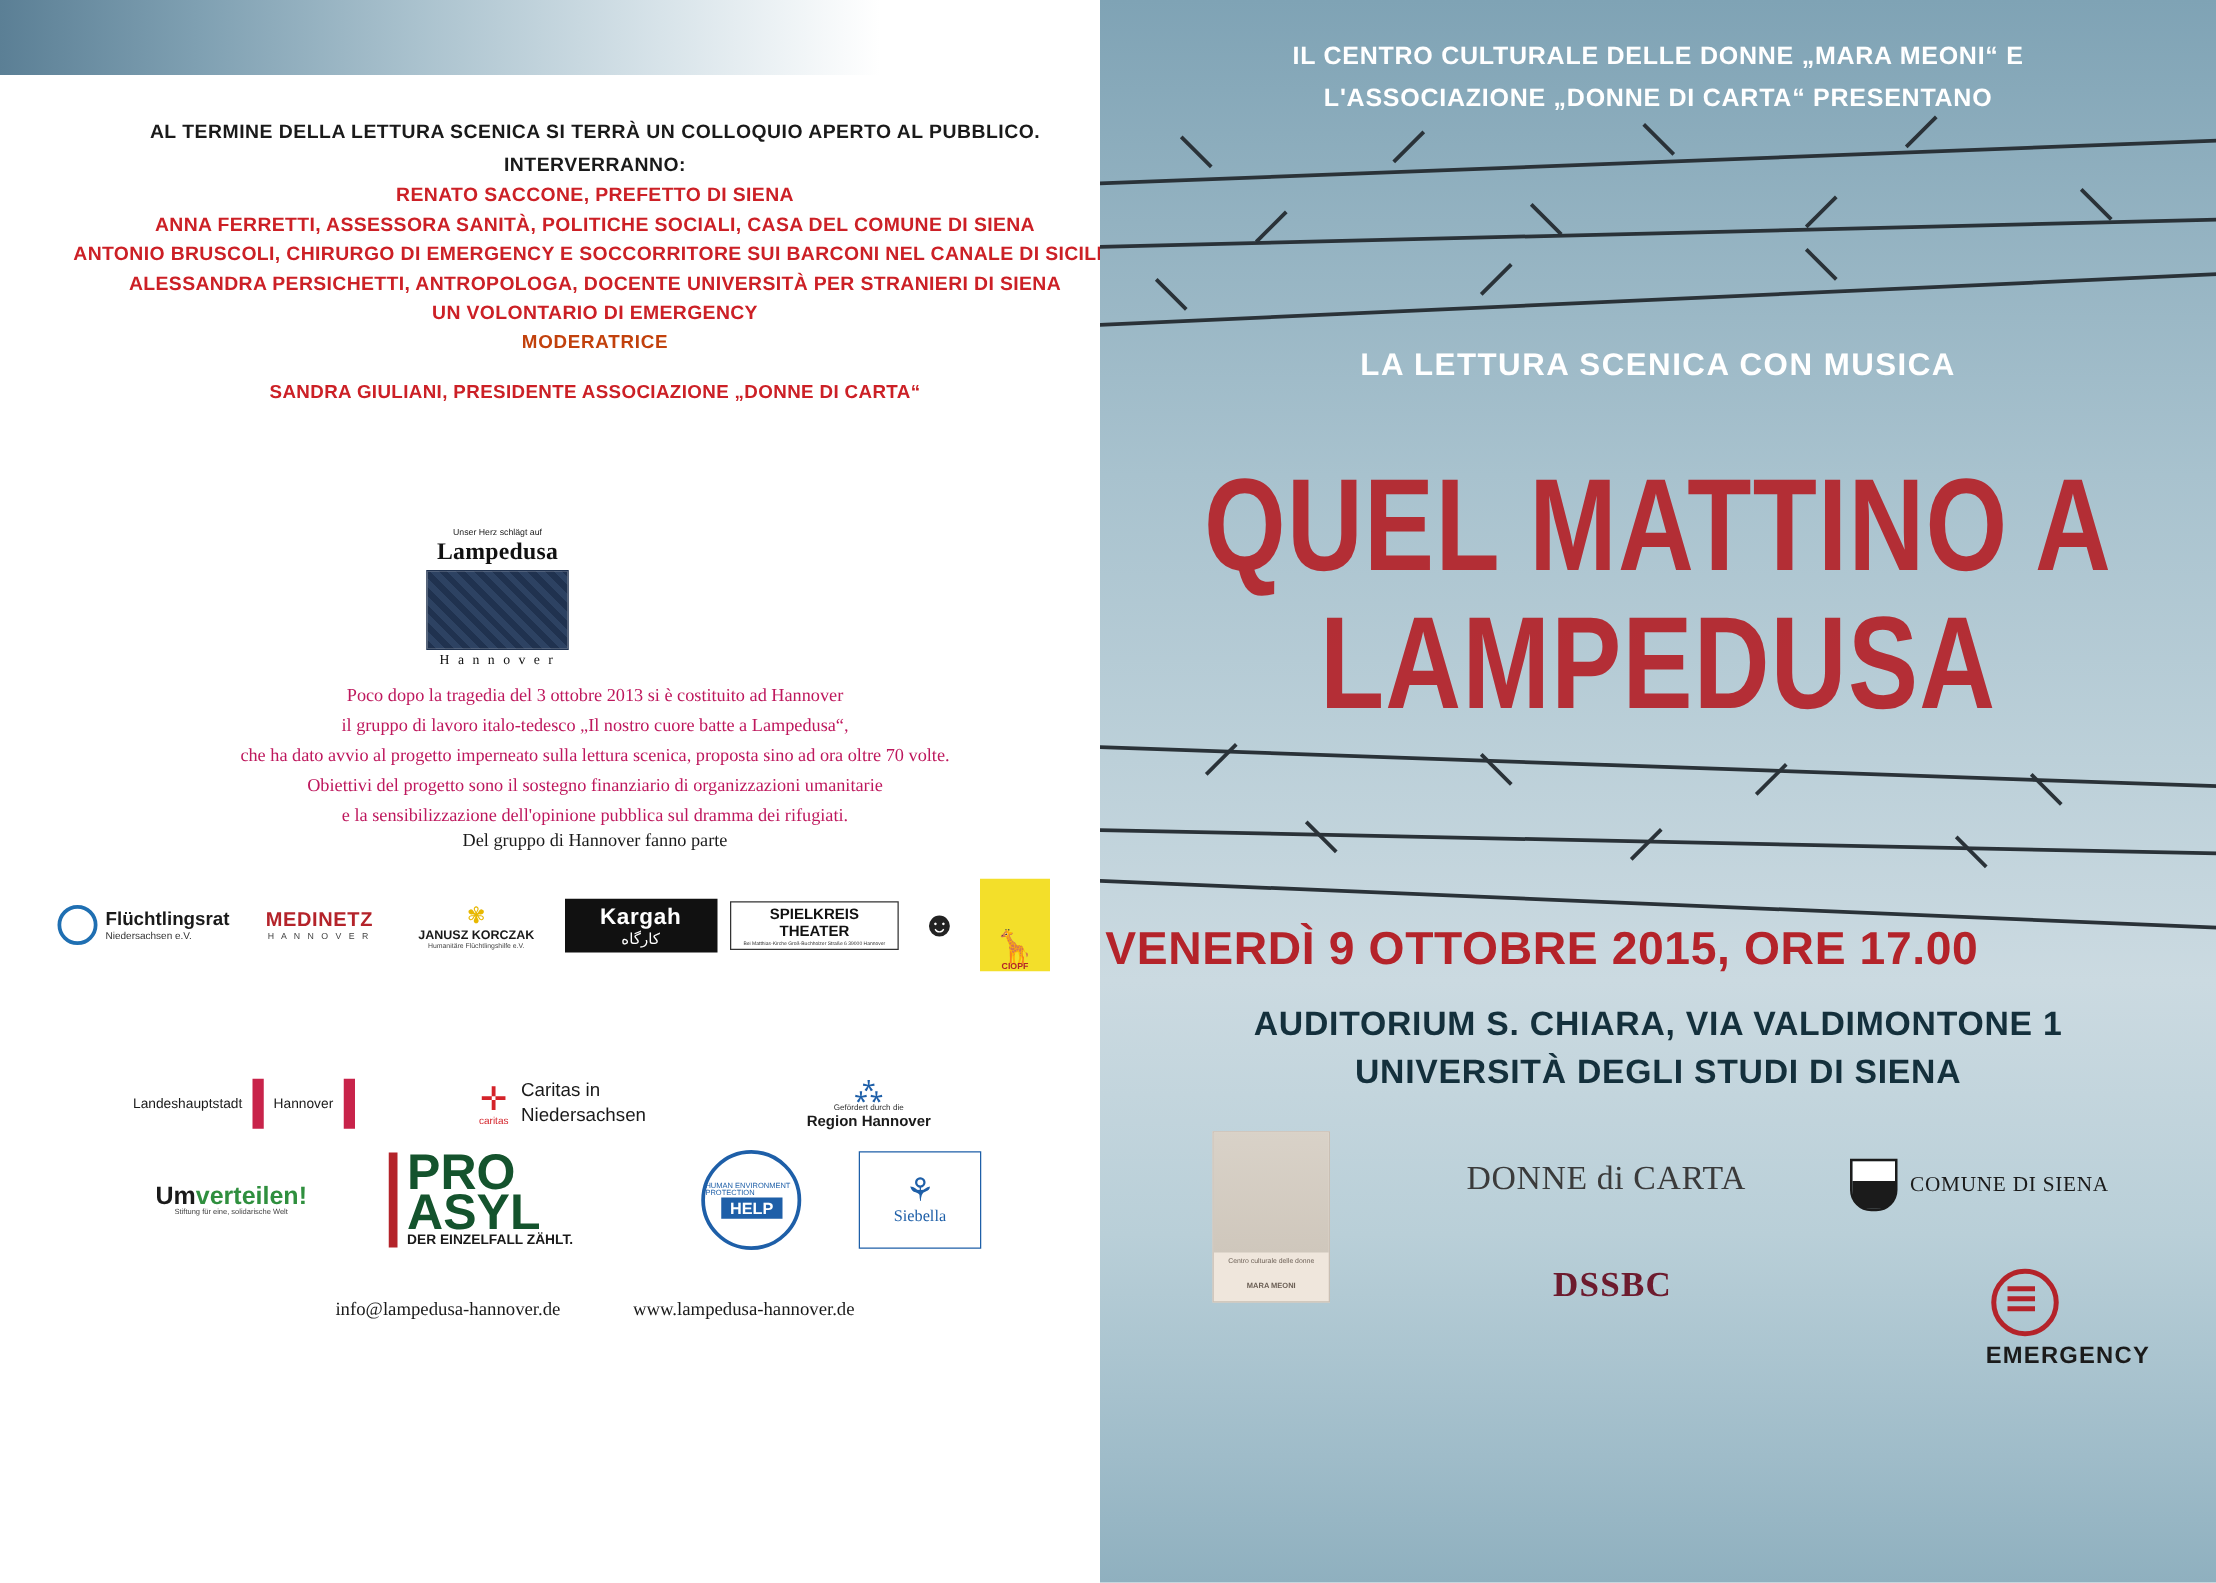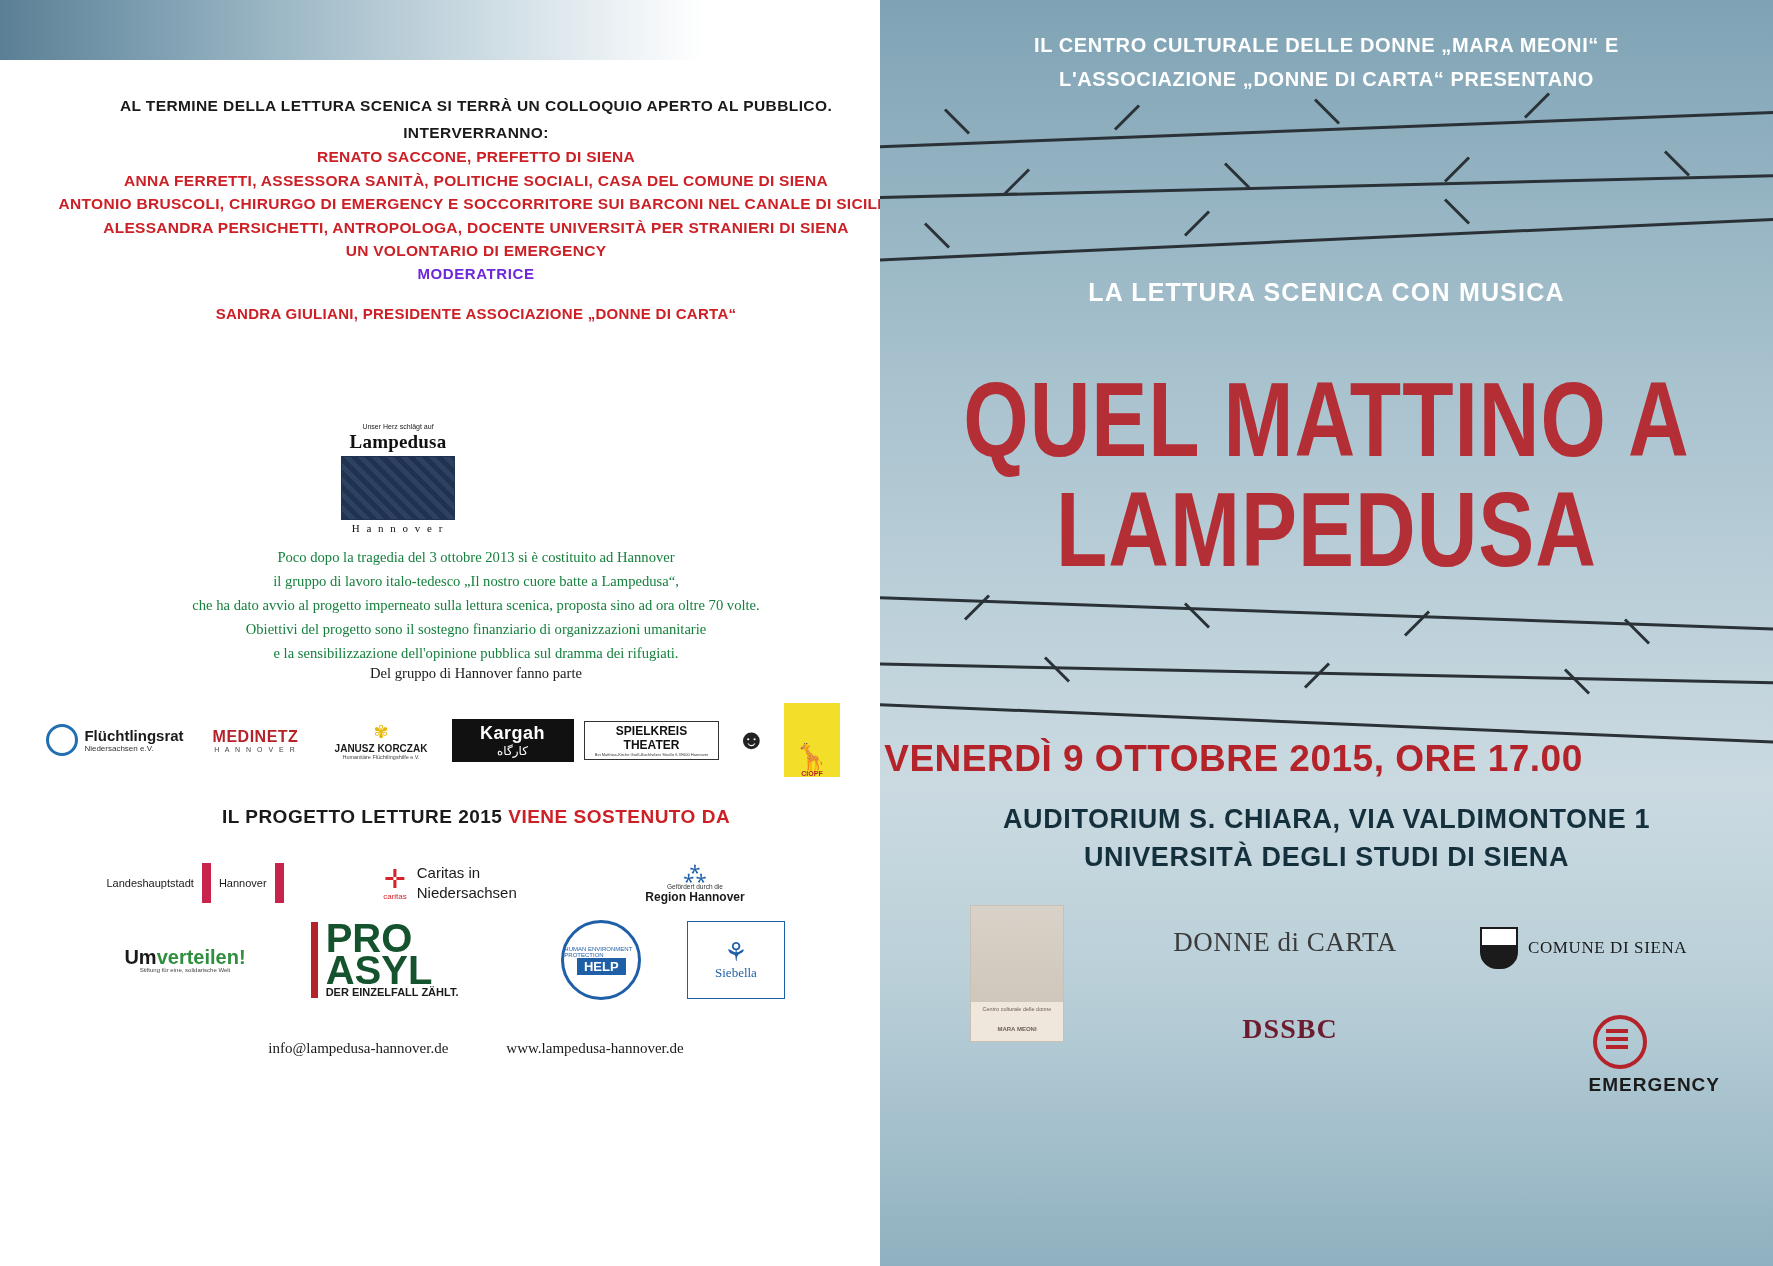--- a/index.html
+++ b/index.html
@@ -10,34 +10,34 @@
   #left{position:absolute;left:0;top:0;width:880px;height:1266px;background:#fff;overflow:hidden;}
   #left-gradient{position:absolute;left:0;top:0;width:880px;height:60px;
     background:linear-gradient(90deg,#5b7f95 0%,#7fa0b2 18%,#aac2ce 38%,#d7e3e9 60%,#ffffff 80%,#ffffff 100%);}
   .lft{position:absolute;text-align:center;width:100%;padding-left:36px;}
 
   .red{color:#cc2026;}
   .blk{color:#1a1a1a;}
 
   #l-intro{top:92px;font-size:15.5px;font-weight:bold;letter-spacing:.4px;line-height:27px;color:#1a1a1a;}
   #l-speakers{top:145px;font-size:15.5px;font-weight:bold;letter-spacing:.3px;line-height:23.5px;color:#cc2026;}
-  #l-moderatrice{top:265px;font-size:15px;font-weight:bold;letter-spacing:.6px;color:#6d28d9;}
+  #l-moderatrice{top:265px;font-size:15px;font-weight:bold;letter-spacing:.6px;color:#c2410c;}
   #l-moderator-name{top:305px;font-size:15px;font-weight:bold;letter-spacing:.3px;color:#cc2026;}
 
   
   #logo-lh{position:absolute;left:337px;top:420px;width:122px;height:118px;background:#fff;}
   #logo-lh .lh-top{font-size:7px;color:#1a1a1a;text-align:center;line-height:9px;padding-top:2px;}
   #logo-lh .lh-name{font-family:"Liberation Serif",serif;font-weight:bold;font-size:19px;text-align:center;color:#111;letter-spacing:.2px;}
   #logo-lh .lh-img{margin:3px 4px 0 4px;height:62px;background:
      repeating-linear-gradient(45deg,#20324f 0 5px,#2d4262 5px 10px),
      repeating-linear-gradient(-45deg,rgba(255,255,255,.35) 0 5px,rgba(255,255,255,0) 5px 10px);
      background-blend-mode:normal;border:1px solid #20324f;}
   #logo-lh .lh-bottom{font-family:"Liberation Serif",serif;font-size:11px;text-align:center;color:#111;letter-spacing:2px;margin-top:2px;}
 
-  #l-body{top:545px;font-size:14.6px;line-height:24px;color:#15803d;font-family:"Liberation Serif",serif;}
+  #l-body{top:545px;font-size:14.6px;line-height:24px;color:#be185d;font-family:"Liberation Serif",serif;}
   #l-gruppo{top:665px;font-size:14.6px;color:#1a1a1a;font-family:"Liberation Serif",serif;}
 
   
   #logorow1{position:absolute;left:40px;top:700px;width:800px;height:80px;display:flex;align-items:center;justify-content:space-between;}
   .lg{display:flex;align-items:center;justify-content:center;}
 
   #l-progetto{top:806px;font-size:19px;font-weight:bold;letter-spacing:.5px;}
   #logorow2{position:absolute;left:95px;top:848px;width:690px;height:70px;display:flex;align-items:center;justify-content:space-between;}
   #logorow3{position:absolute;left:105px;top:920px;width:680px;height:80px;display:flex;align-items:center;justify-content:space-between;}
 
@@ -153,23 +153,20 @@
       </div>
       <div class="lg" style="width:44px;flex-direction:column;">
         <div style="font-size:28px;color:#222;line-height:30px;">☻</div>
       </div>
       <div class="lg" style="width:56px;height:74px;background:#f3df2a;flex-direction:column;justify-content:flex-end;">
         <div style="font-size:26px;line-height:26px;color:#1a1a1a;">🦒</div>
         <div style="font-size:7px;font-weight:bold;color:#b4232a;">CIOPF</div>
       </div>
     </div>
 
-    <div class="lft" id="l-progetto">
-      <span class="blk">IL PROGETTO LETTURE 2015 </span><span class="red">VIENE SOSTENUTO DA</span>
-    </div>
 
     <div id="logorow2">
       <div class="lg" style="width:200px;">
         <div style="text-align:left;font-size:11px;color:#1a1a1a;">
           <span>Landeshauptstadt</span>
         </div>
         <div style="width:9px;height:40px;background:#c8234a;margin:0 8px;"></div>
         <div style="font-size:11px;color:#1a1a1a;">
           <span>Hannover</span>
         </div>

